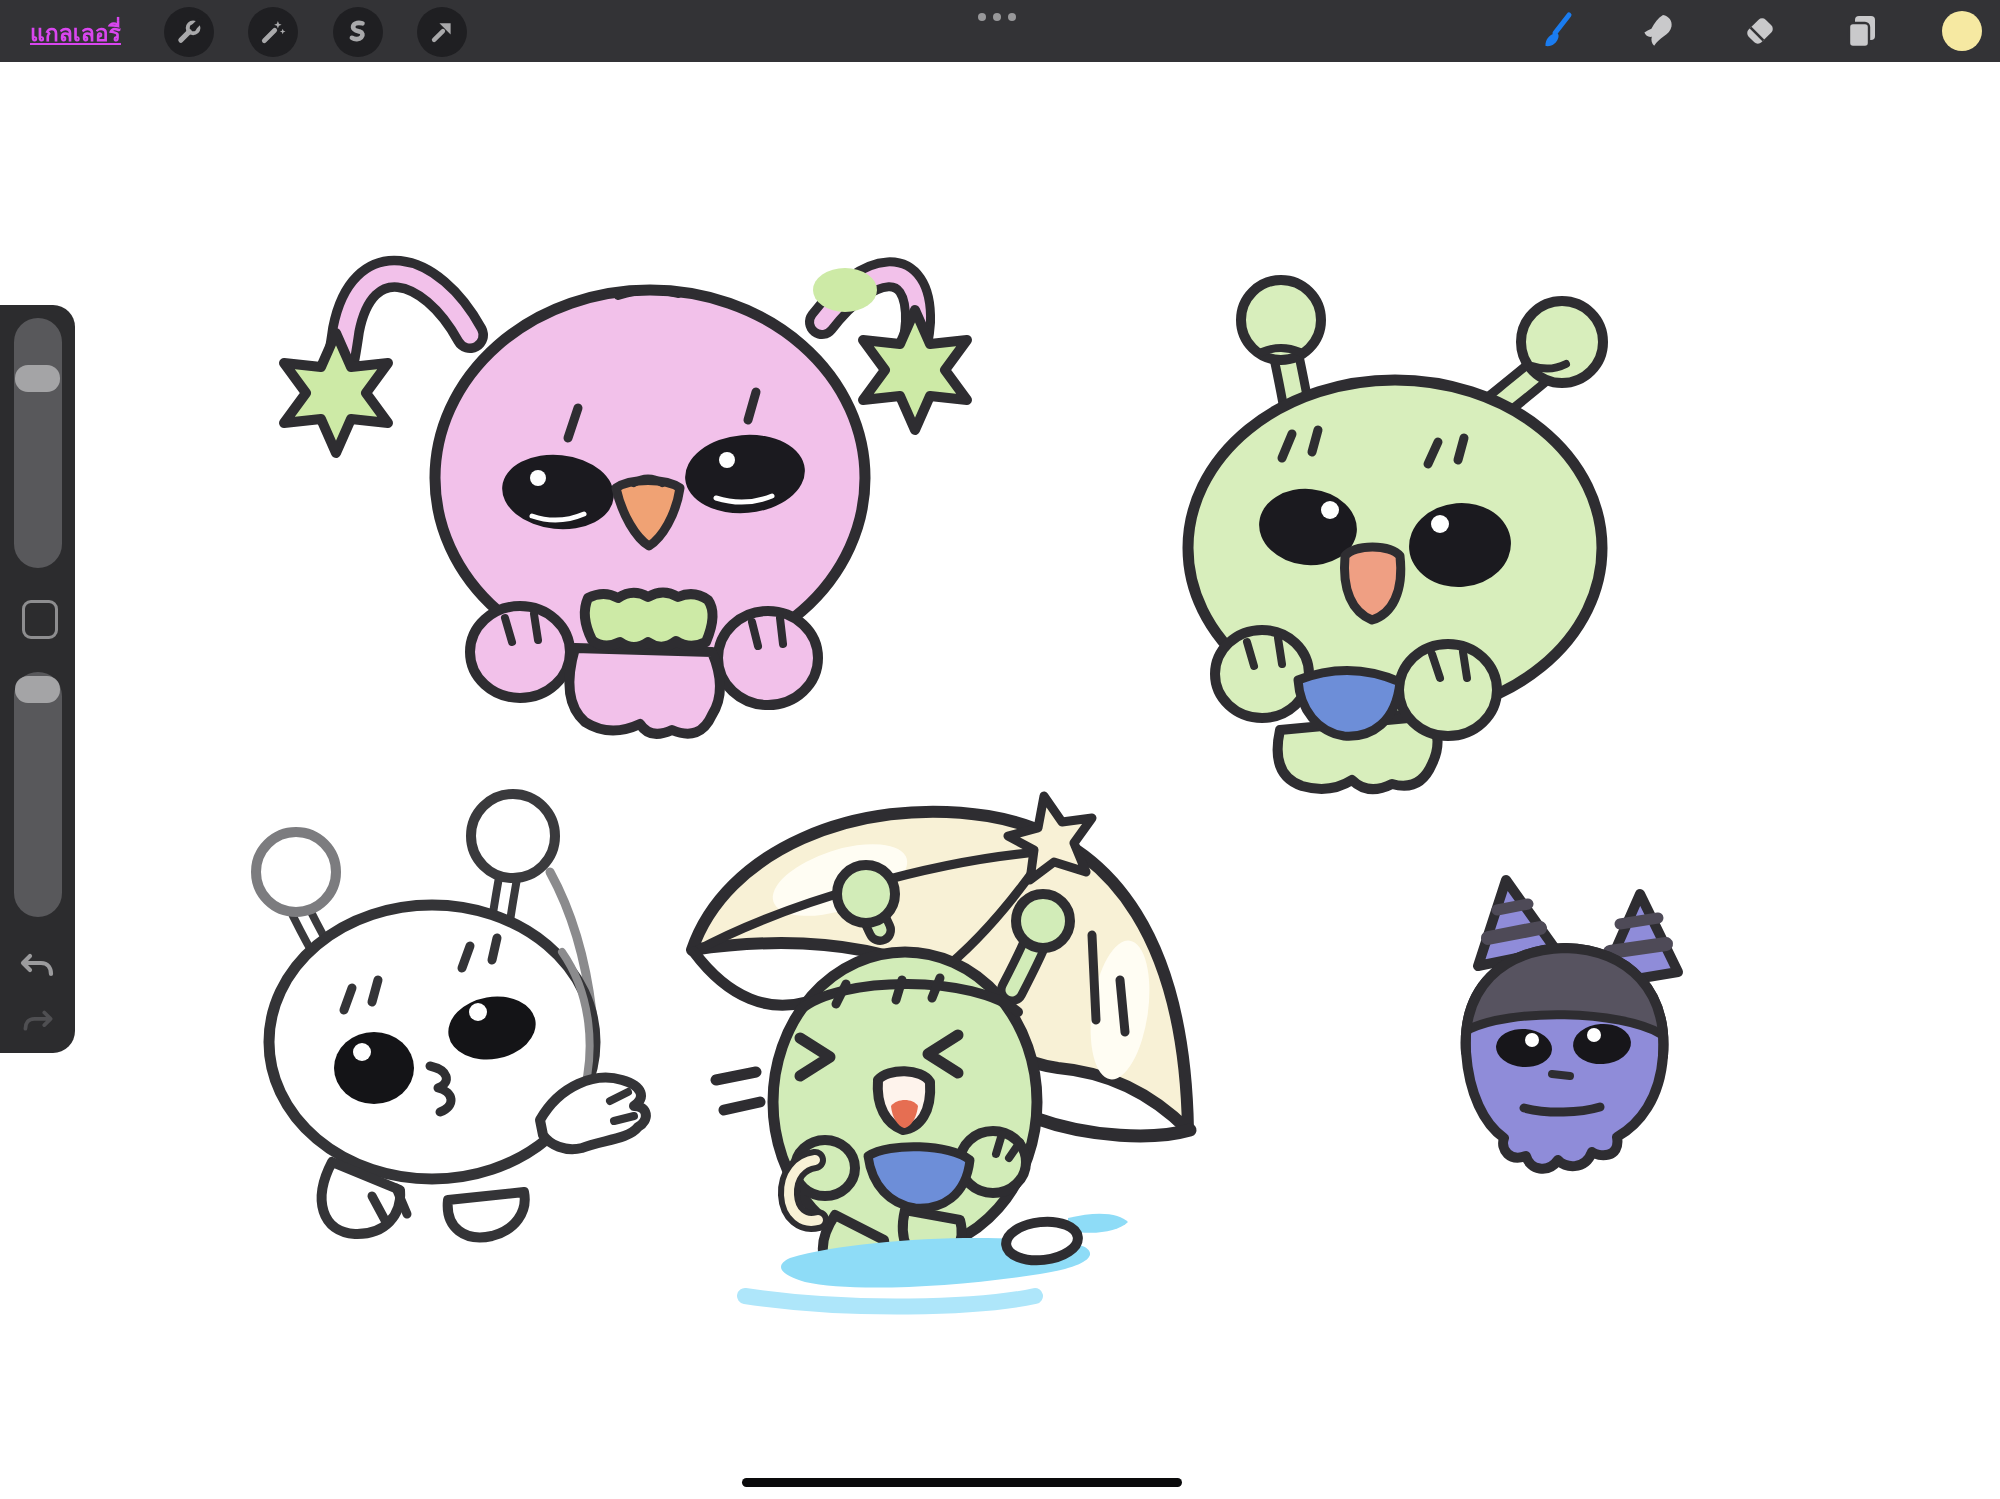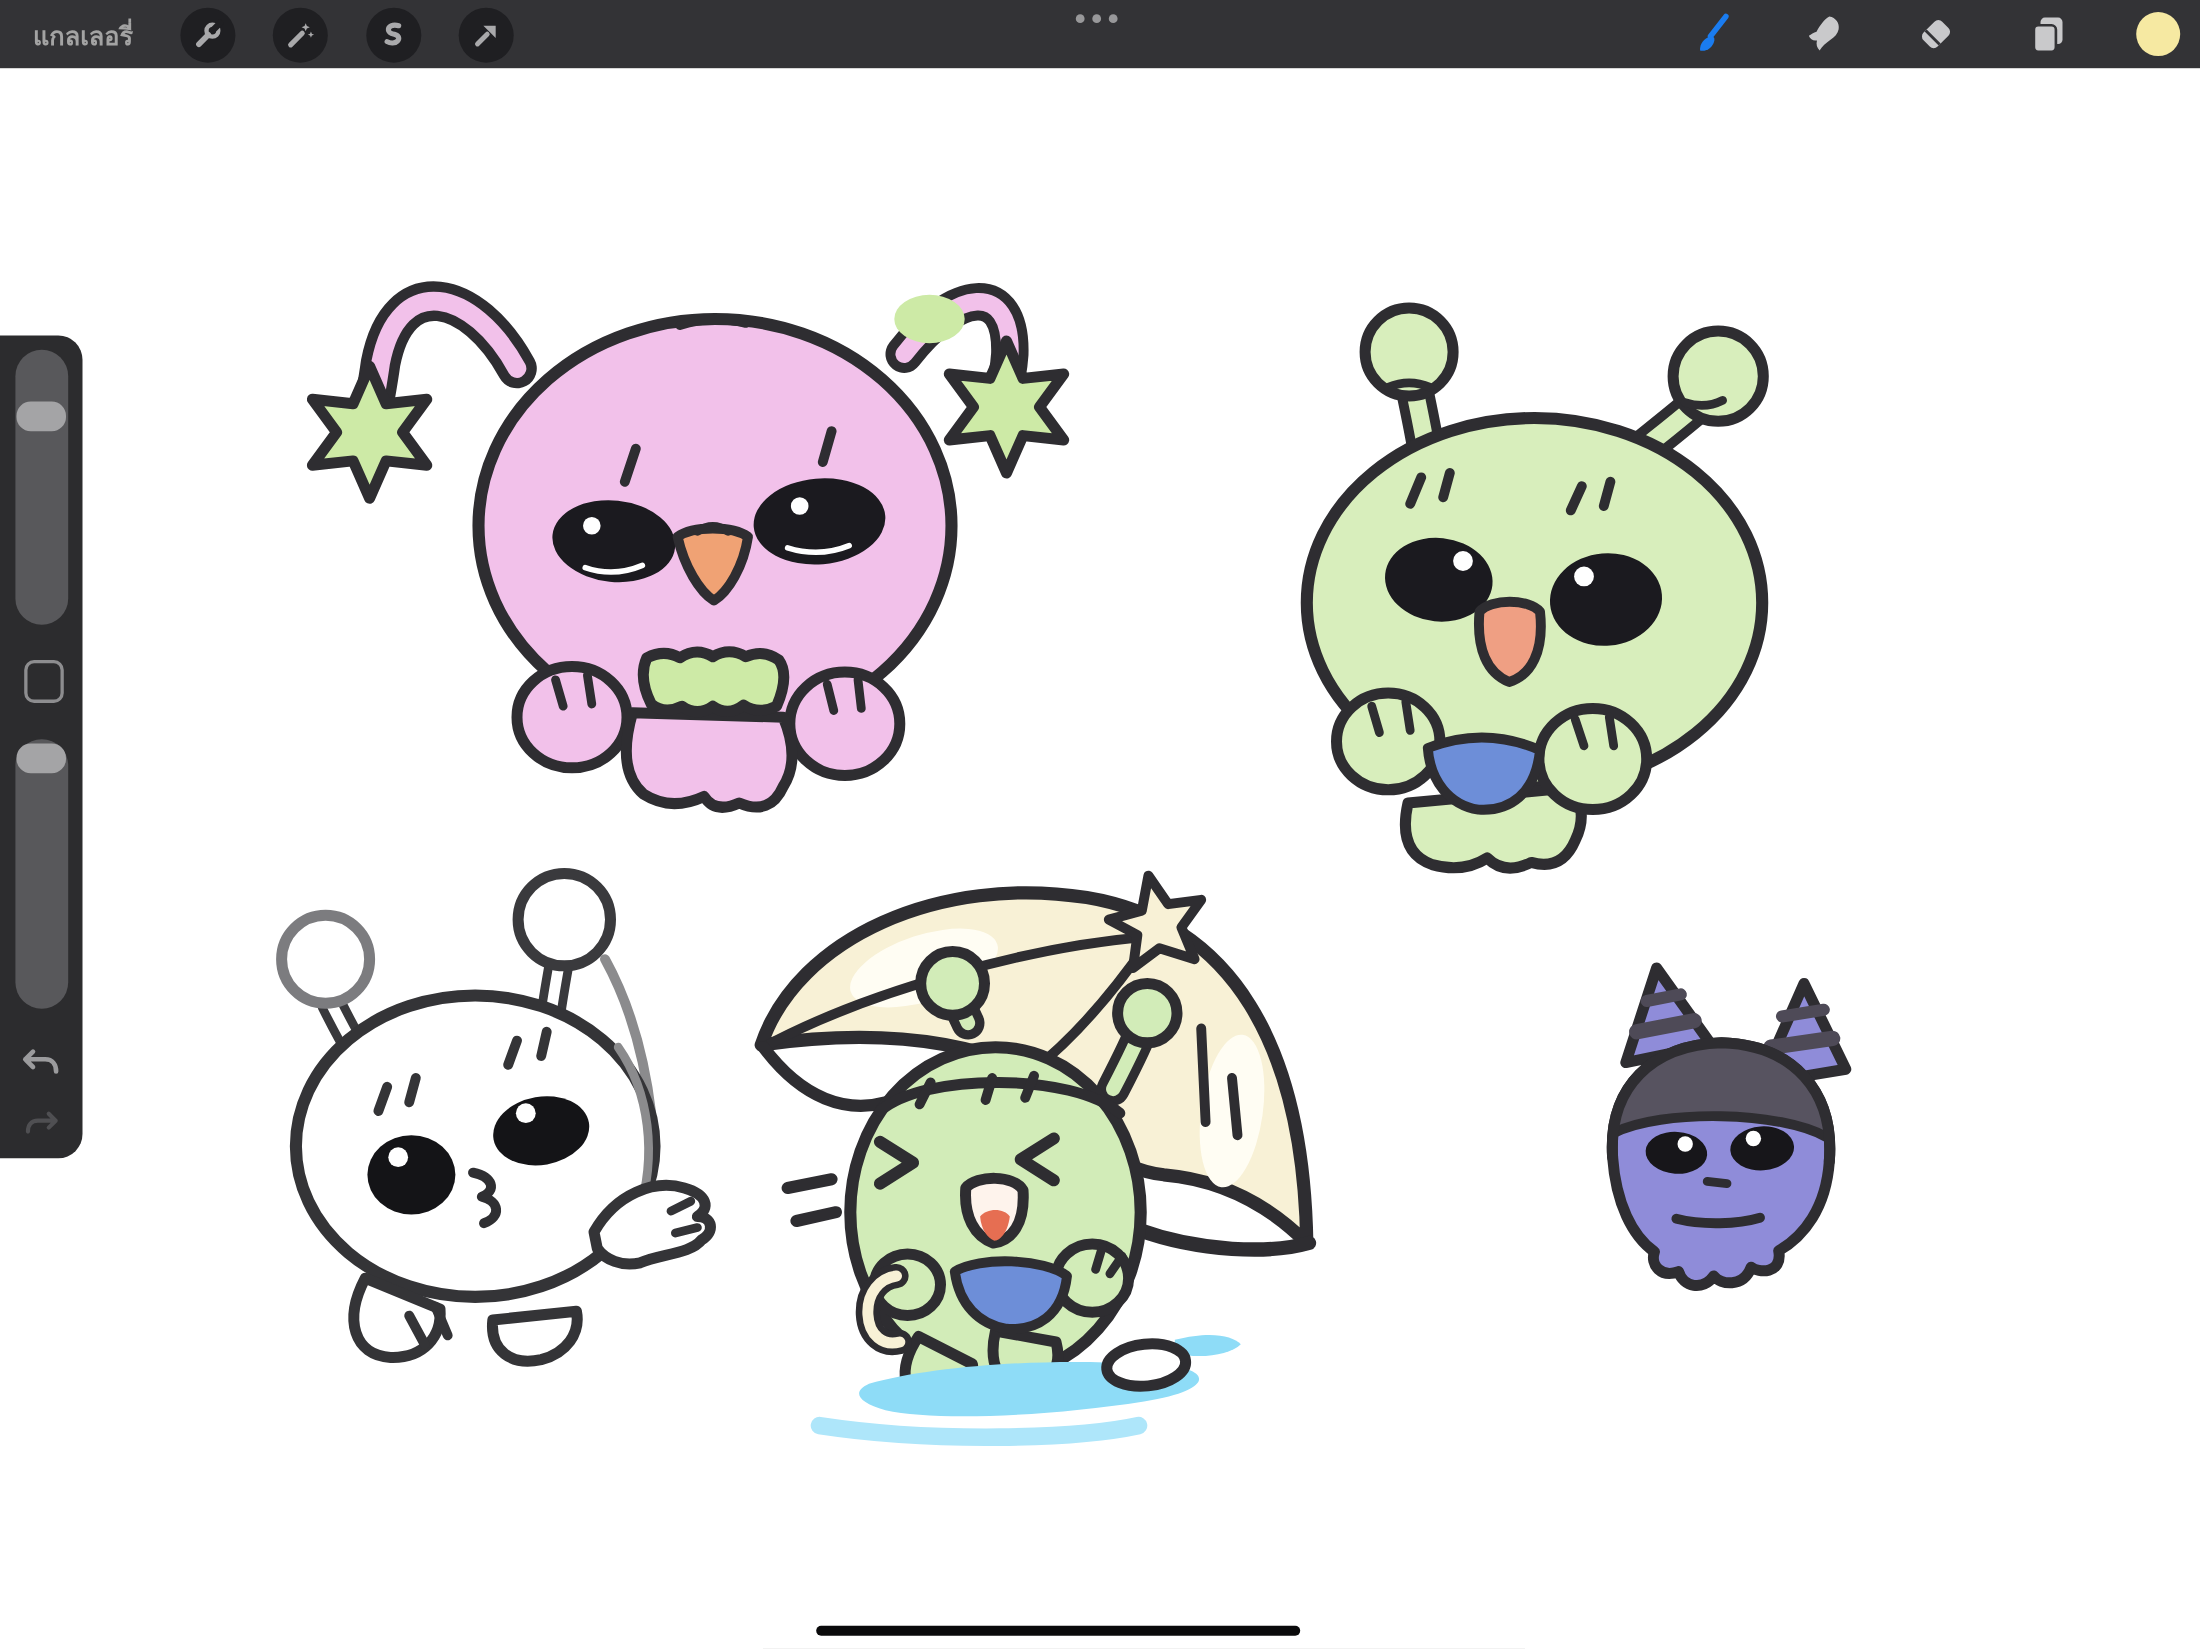--- a/index.html
+++ b/index.html
@@ -1,21 +1,21 @@
 <!DOCTYPE html>
 <html><head>
 <meta charset="utf-8">
 <style>
   html,body{margin:0;padding:0;background:#777;}
   #page{position:relative;width:2000px;height:1499px;background:#ffffff;overflow:hidden;
         font-family:"Liberation Sans", sans-serif;}
   
   #topbar{position:absolute;left:0;top:0;width:2000px;height:62px;background:#333336;z-index:20;}
   #gallery-title{position:absolute;left:30px;top:0;height:62px;line-height:66px;
-        font-size:23px;font-weight:600;color:#a3a3a3;}
+        font-size:23px;font-weight:600;color:#d946ef;text-decoration:underline;}
   .circle-btn{position:absolute;top:7px;width:50px;height:50px;border-radius:50%;
         background:#1f1f22;display:flex;align-items:center;justify-content:center;}
   .tool-box{position:absolute;top:9px;width:44px;height:44px;display:flex;align-items:center;justify-content:center;}
   #ellipsis{position:absolute;left:978px;top:13px;display:flex;gap:7px;}
   #ellipsis span{width:8px;height:8px;border-radius:50%;background:#98989a;display:block;}
   #color-swatch{position:absolute;left:1942px;top:11px;width:40px;height:40px;border-radius:50%;background:#f6e9a2;}
   
   #sidebar{position:absolute;left:0;top:305px;width:75px;height:748px;background:#2c2c2e;
         border-radius:0 22px 22px 0;z-index:20;}
   .track{position:absolute;left:14px;width:48px;border-radius:24px;background:#58585b;}

